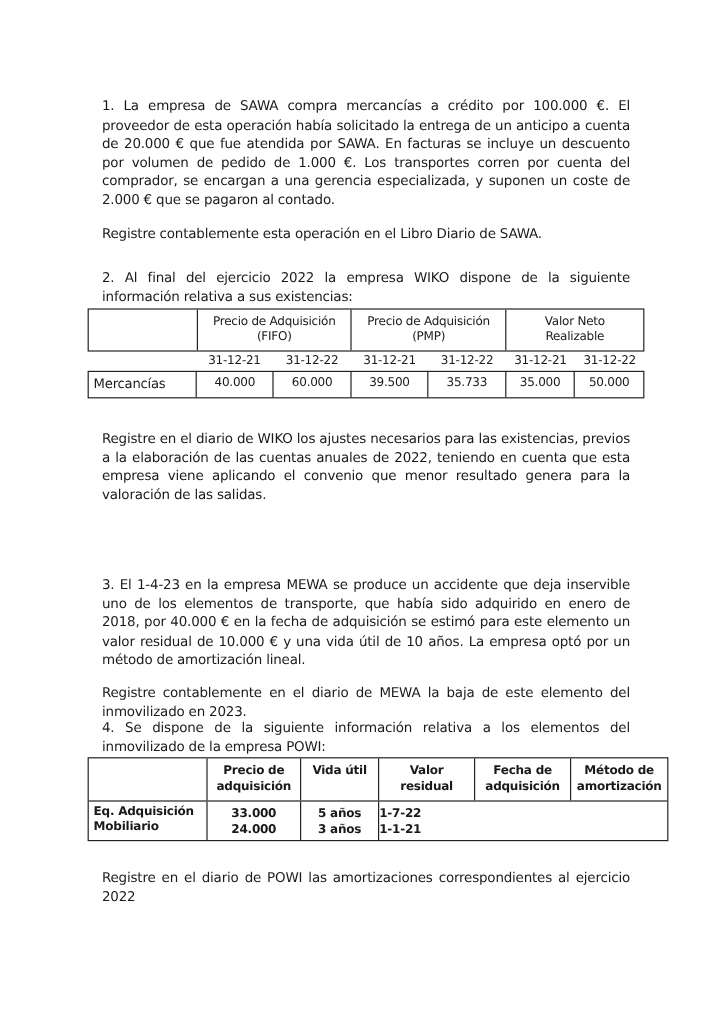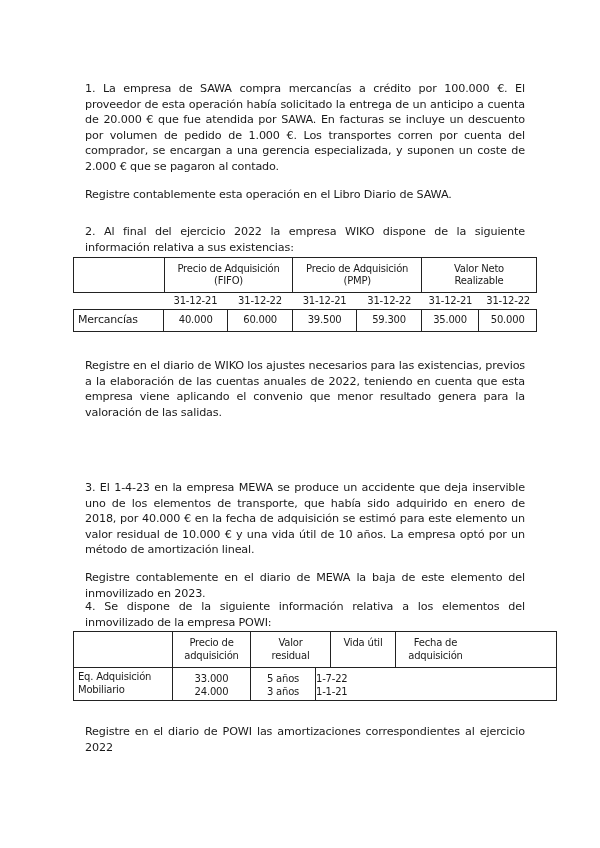--- a/index.html
+++ b/index.html
@@ -22,21 +22,21 @@
   .c-first { width: 92px; justify-content: flex-start; padding-left: 4px; font-size: 11px; }
   .c-grp { width: 132px; }
   .c-grp3 { width: 118px; }
   .c-d { width: 66px; }
   .c-d3 { width: 59px; }
 
   
   .t2 { position: absolute; left: 73px; top: 631px; width: 484px; border: 1px solid #222; box-sizing: border-box; }
   .t2 .r { display: flex; }
   .t2 .r + .r { border-top: 1px solid #222; }
-  .t2 .cell { font-size: 10px; line-height: 12.5px; }
+  .t2 .cell { font-size: 10px; line-height: 12.5px; font-weight: bold; }
   .t2-head { height: 35px; }
   .t2-data { height: 32px; }
   .t2-data .cell { align-items: flex-start; padding-top: 3px; }
   .w0 { width: 98px; justify-content: flex-start !important; padding-left: 4px; text-align: left; }
   .w1 { width: 78px; }
   .w2 { width: 65px; }
   .w3 { width: 80px; }
   .w4 { width: 80px; }
   .w5 { width: 81px; }
   .stack { display: flex; flex-direction: column; }
@@ -76,21 +76,21 @@
     <div class="cell c-d">31-12-21</div>
     <div class="cell c-d">31-12-22</div>
     <div class="cell c-d3">31-12-21</div>
     <div class="cell c-d3">31-12-22</div>
   </div>
   <div class="t1-row t1-data">
     <div class="cell c-first" style="width:91px;">Mercancías</div>
     <div class="cell c-d bl">40.000</div>
     <div class="cell c-d bl">60.000</div>
     <div class="cell c-d bl">39.500</div>
-    <div class="cell c-d bl">59.300</div>
+    <div class="cell c-d bl">35.733</div>
     <div class="cell c-d3 bl">35.000</div>
     <div class="cell c-d3 bl">50.000</div>
   </div>
 </div>
 
 <div class="para" style="top:346px;">
   <p class="last-left">Registre en el diario de WIKO los ajustes necesarios para las existencias, previos a la elaboración de las cuentas anuales de 2022, teniendo en cuenta que esta empresa viene aplicando el convenio que menor resultado genera para la valoración de las salidas.</p>
 </div>
 
 <div class="para" style="top:468px;">
@@ -102,30 +102,34 @@
   <p class="last-left">4. Se dispone de la siguiente información relativa a los elementos del inmovilizado de la empresa POWI:</p>
 </div>
 
 <div class="t2">
   <div class="r t2-head">
     <div class="cell w0"></div>
     <div class="cell w1 bl stack">
       <span>Precio de</span>
       <span>adquisición</span>
     </div>
+    <div class="cell w2 bl stack" style="justify-content:flex-start;padding-top:5px;">
+      <span>Vida útil</span>
+    </div>
     <div class="cell w3 bl stack">
       <span>Valor</span>
       <span>residual</span>
     </div>
-    <div class="cell w2 bl stack" style="justify-content:flex-start;padding-top:5px;">
-      <span>Vida útil</span>
-    </div>
     <div class="cell w4 bl stack">
       <span>Fecha de</span>
       <span>adquisición</span>
+    </div>
+    <div class="cell w5 bl stack">
+      <span>Método de</span>
+      <span>amortización</span>
     </div>
   </div>
   <div class="r t2-data">
     <div class="cell w0 stack" style="align-items:flex-start;">
       <span>Eq. Adquisición</span>
       <span>Mobiliario</span>
     </div>
     <div class="cell w1 bl stack" style="align-items:center;">
       <span>33.000</span>
       <span>24.000</span>

